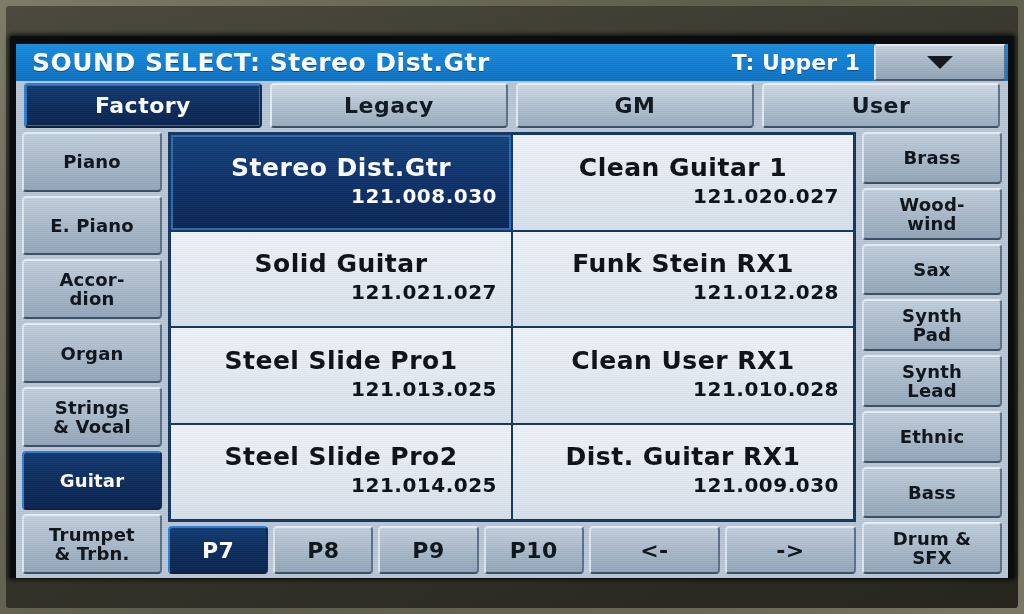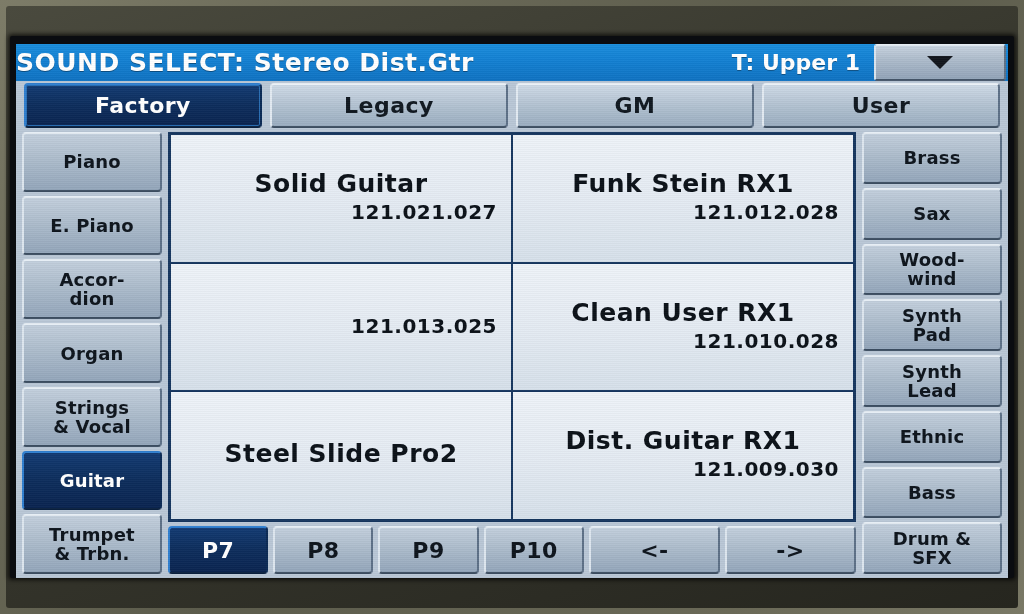--- a/index.html
+++ b/index.html
@@ -68,21 +68,21 @@
     background: linear-gradient(to bottom, #1a8ddc 0%, #1380d2 45%, #0f72c2 100%);
     display: flex;
     align-items: center;
   }
   #title-text {
     color: #ffffff;
     font-family: "DejaVu Sans", sans-serif;
     font-weight: bold;
     font-size: 25px;
     letter-spacing: 0.5px;
-    margin-left: 0;
+    margin-left: 16px;
     white-space: nowrap;
     text-shadow: 0 1px 0 rgba(0,0,0,.35);
   }
   #title-track {
     margin-left: auto;
     margin-right: 14px;
     color: #ffffff;
     font-family: "DejaVu Sans", sans-serif;
     font-weight: bold;
     font-size: 22px;
@@ -326,62 +326,74 @@
           <div class="catbtn">Accor-<br>dion</div>
           <div class="catbtn">Organ</div>
           <div class="catbtn">Strings<br>&amp; Vocal</div>
           <div class="catbtn selected">Guitar</div>
           <div class="catbtn">Trumpet<br>&amp; Trbn.</div>
         </div>
 
       <div id="center">
         <div id="grid-wrap">
             <div class="grid-row">
+              <div class="cell selected">
+                <div class="cell-name">Stereo Dist.Gtr</div>
+                <div class="cell-num">121.008.030</div>
+              </div>
+              <div class="cell">
+                <div class="cell-name">Clean Guitar 1</div>
+                <div class="cell-num">121.020.027</div>
+              </div>
+            </div>
+            <div class="grid-row">
               <div class="cell">
                 <div class="cell-name">Solid Guitar</div>
                 <div class="cell-num">121.021.027</div>
               </div>
               <div class="cell">
                 <div class="cell-name">Funk Stein RX1</div>
                 <div class="cell-num">121.012.028</div>
               </div>
             </div>
             <div class="grid-row">
               <div class="cell">
+                <div class="cell-name">Steel Slide Pro1</div>
                 <div class="cell-num">121.013.025</div>
               </div>
               <div class="cell">
                 <div class="cell-name">Clean User RX1</div>
                 <div class="cell-num">121.010.028</div>
               </div>
             </div>
             <div class="grid-row">
               <div class="cell">
                 <div class="cell-name">Steel Slide Pro2</div>
+                <div class="cell-num">121.014.025</div>
               </div>
               <div class="cell">
                 <div class="cell-name">Dist. Guitar RX1</div>
                 <div class="cell-num">121.009.030</div>
               </div>
             </div>
           </div>
         <div id="pagerow">
             <div class="pagebtn selected">P7</div>
             <div class="pagebtn">P8</div>
             <div class="pagebtn">P9</div>
             <div class="pagebtn">P10</div>
             <div class="pagebtn nav">&lt;-</div>
             <div class="pagebtn nav">-&gt;</div>
           </div>
       </div>
 
       <div class="sidecol" id="rightcol">
           <div class="catbtn">Brass</div>
+          <div class="catbtn">Wood-<br>wind</div>
           <div class="catbtn">Sax</div>
-          <div class="catbtn">Wood-<br>wind</div>
           <div class="catbtn">Synth<br>Pad</div>
           <div class="catbtn">Synth<br>Lead</div>
           <div class="catbtn">Ethnic</div>
           <div class="catbtn">Bass</div>
           <div class="catbtn">Drum &amp;<br>SFX</div>
         </div>
     </div>
 
   </div>
 </div>

